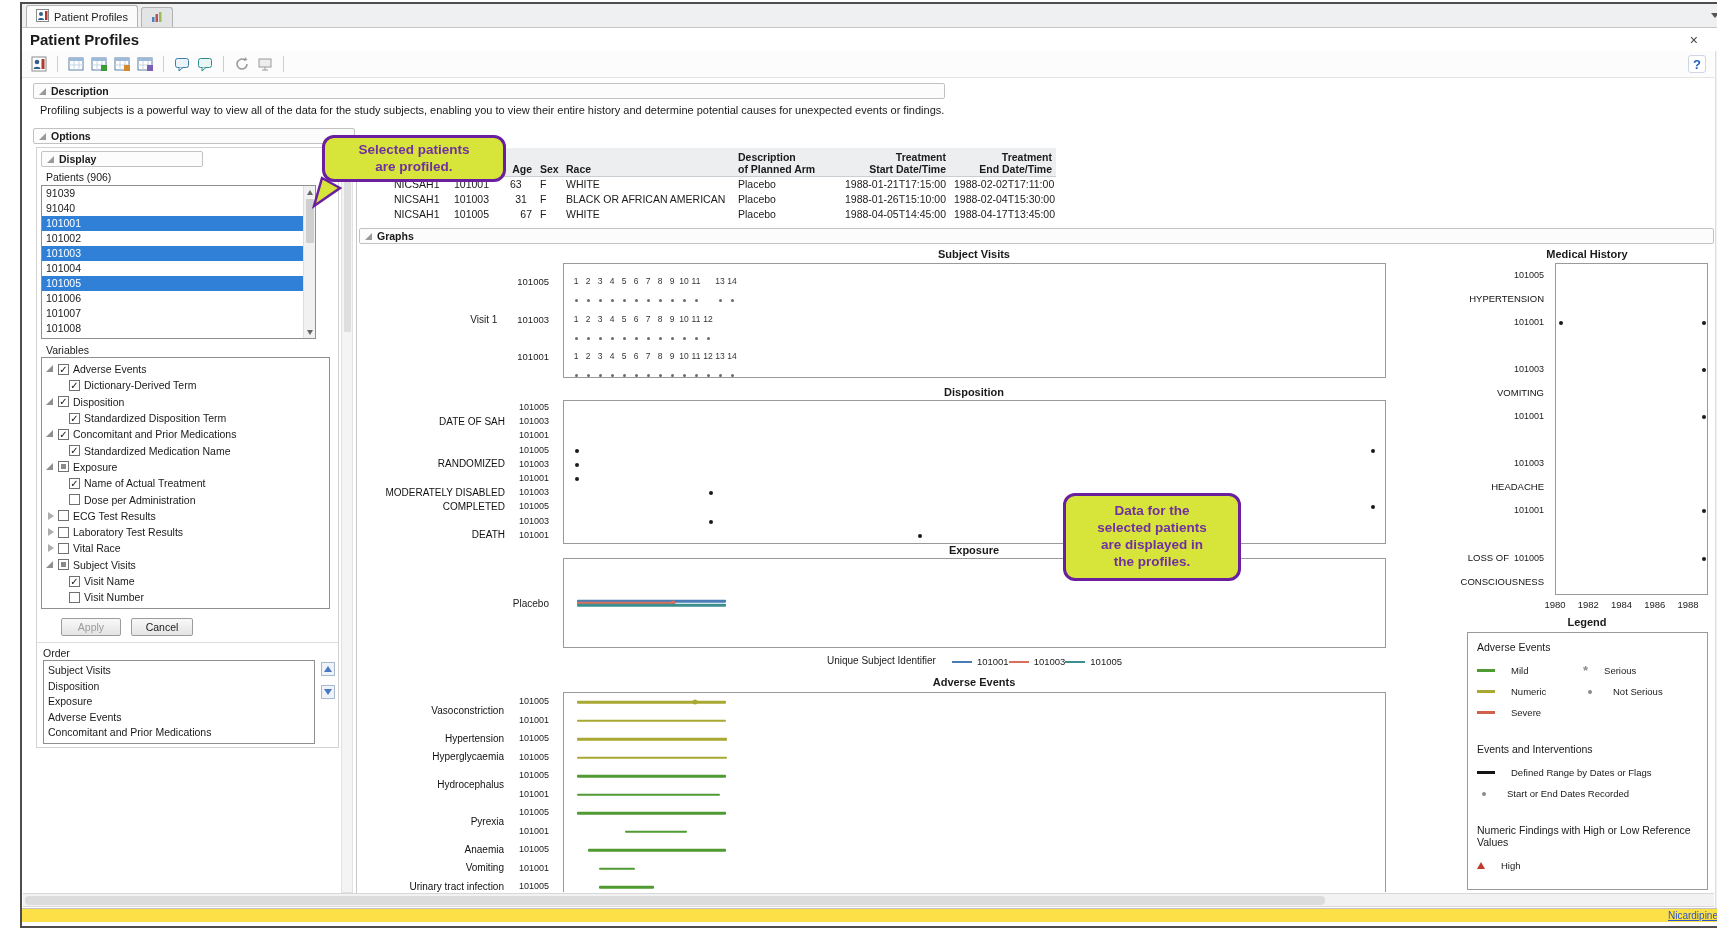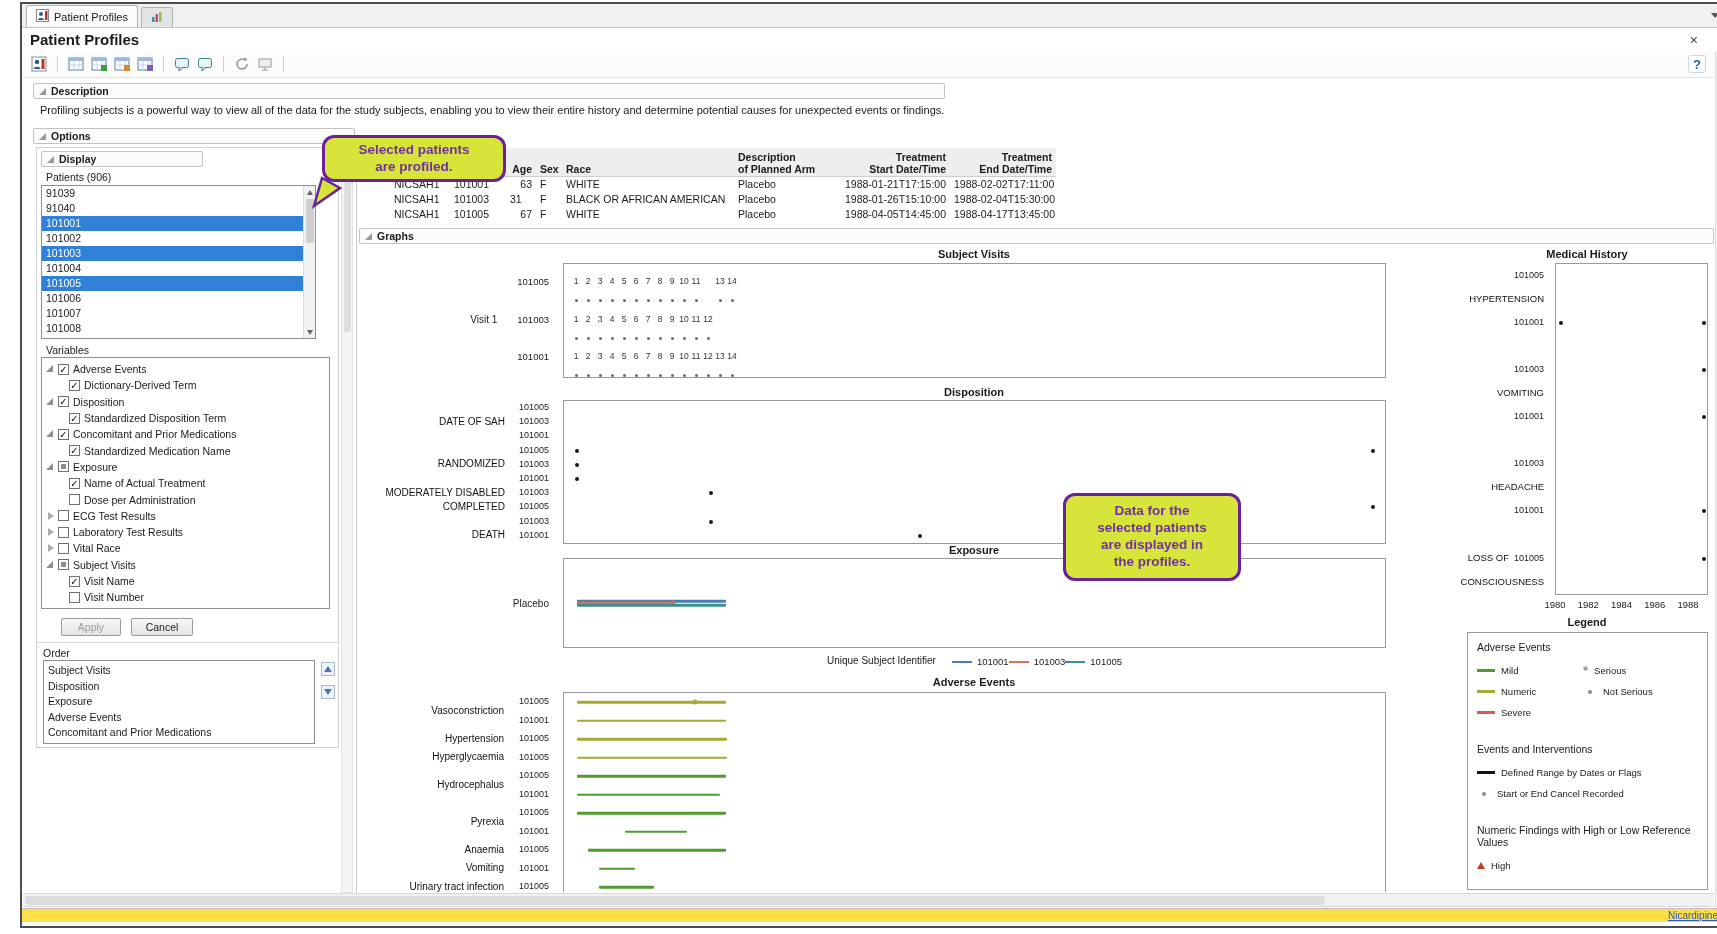--- a/index.html
+++ b/index.html
@@ -122,21 +122,21 @@
   .mh-subj{font-size:9px;color:#222}
   #mh-plot{left:1196px;top:17px;width:153px;height:332px}
   .mh-row{height:23.57px;position:relative}
   .mdot{position:absolute;width:4px;height:4px;background:#1a1a1a;border-radius:50%;top:50%;transform:translate(-50%,-50%)}
   #mh-axis{position:absolute;left:1196px;top:353px;width:153px;height:12px}
   .mh-tick{position:absolute;transform:translateX(-50%);font-size:9.5px;color:#222}
   #legend-box{position:absolute;left:1108px;top:386px;width:241px;height:258px;border:1px solid #9a9a9a;background:#fff;padding:6px 9px;overflow:hidden}
   .lg-head{font-size:10.5px;margin:2px 0 7px}
   .lg-sec + .lg-sec{margin-top:20px}
   .lg-row{position:relative;height:21px;display:flex;align-items:center}
-  .lg-item{display:inline-flex;align-items:center;gap:6px;font-size:9.5px}
+  .lg-item{display:inline-flex;align-items:center;gap:16px;font-size:9.5px}
   .lg-right{position:absolute;left:106px}
   .sw-line{width:18px;height:2.5px;display:inline-block}
   .sw-dot{width:4px;height:4px;border-radius:50%;background:#8b8b8b;display:inline-block;margin:0 5px}
   .sw-asterisk{color:#8b8b8b;font-size:13px;font-weight:bold;line-height:8px}
   .sw-triangle{width:0;height:0;border-left:4px solid transparent;border-right:4px solid transparent;border-bottom:7px solid #c0392b;display:inline-block}
 
   
   .callout{position:absolute;border-radius:12px;display:flex;align-items:center;justify-content:center;z-index:40}
   .co-text{text-align:center;font-weight:bold;font-size:13.5px;line-height:1.25}
   #callout-1{left:300px;top:131px;width:184px;height:47px}
@@ -428,31 +428,31 @@
 of Planned Arm</div>
         <div class="th" style="width: 112px; text-align: right;">Treatment
 Start Date/Time</div>
         <div class="th" style="width: 106px; text-align: right;">Treatment
 End Date/Time</div>
       </div>
     <div id="tbl-body">
         <div class="trow">
           <div class="td" style="width: 60px; text-align: left;">NICSAH1</div>
           <div class="td" style="width: 56px; text-align: left;">101001</div>
-          <div class="td" style="width: 30px; text-align: right;">63</div>
+          <div class="td" style="width: 30px; text-align: left;">63</div>
           <div class="td" style="width: 26px; text-align: left;">F</div>
           <div class="td" style="width: 172px; text-align: left;">WHITE</div>
           <div class="td" style="width: 104px; text-align: left;">Placebo</div>
           <div class="td" style="width: 112px; text-align: right;">1988-01-21T17:15:00</div>
           <div class="td" style="width: 106px; text-align: right;">1988-02-02T17:11:00</div>
         </div>
         <div class="trow">
           <div class="td" style="width: 60px; text-align: left;">NICSAH1</div>
           <div class="td" style="width: 56px; text-align: left;">101003</div>
-          <div class="td" style="width: 30px; text-align: left;">31</div>
+          <div class="td" style="width: 30px; text-align: center;">31</div>
           <div class="td" style="width: 26px; text-align: left;">F</div>
           <div class="td" style="width: 172px; text-align: left;">BLACK OR AFRICAN AMERICAN</div>
           <div class="td" style="width: 104px; text-align: left;">Placebo</div>
           <div class="td" style="width: 112px; text-align: right;">1988-01-26T15:10:00</div>
           <div class="td" style="width: 106px; text-align: right;">1988-02-04T15:30:00</div>
         </div>
         <div class="trow">
           <div class="td" style="width: 60px; text-align: left;">NICSAH1</div>
           <div class="td" style="width: 56px; text-align: left;">101005</div>
           <div class="td" style="width: 30px; text-align: right;">67</div>
@@ -795,21 +795,21 @@
           <div class="lg-head">Events and Interventions</div>
           <div class="lg-row">
             <span class="lg-item lg-left">
               <span class="sw-line" style="background: rgb(20, 20, 20);"></span>
               <span>Defined Range by Dates or Flags</span>
             </span>
           </div>
           <div class="lg-row">
             <span class="lg-item lg-left">
               <span class="sw-dot"></span>
-              <span>Start or End Cancel Recorded</span>
+              <span>Start or End Dates Recorded</span>
             </span>
           </div>
         </div>
         <div class="lg-sec">
           <div class="lg-head">Numeric Findings with High or Low Reference Values</div>
           <div class="lg-row">
             <span class="lg-item lg-left">
               <span class="sw-triangle" style="border-bottom-color: rgb(192, 57, 43);"></span>
               <span>High</span>
             </span>

